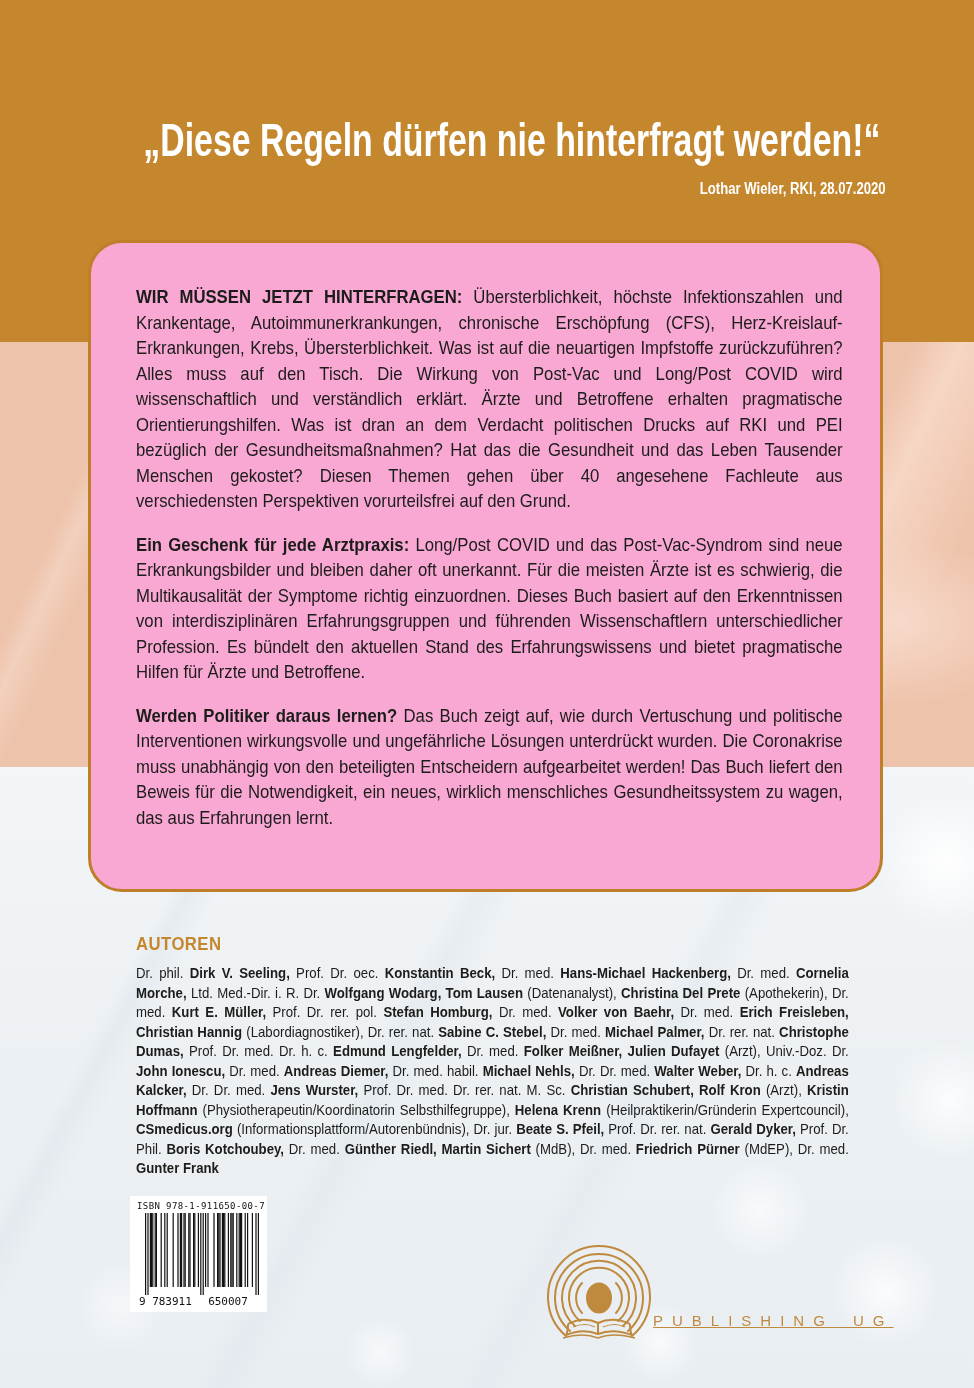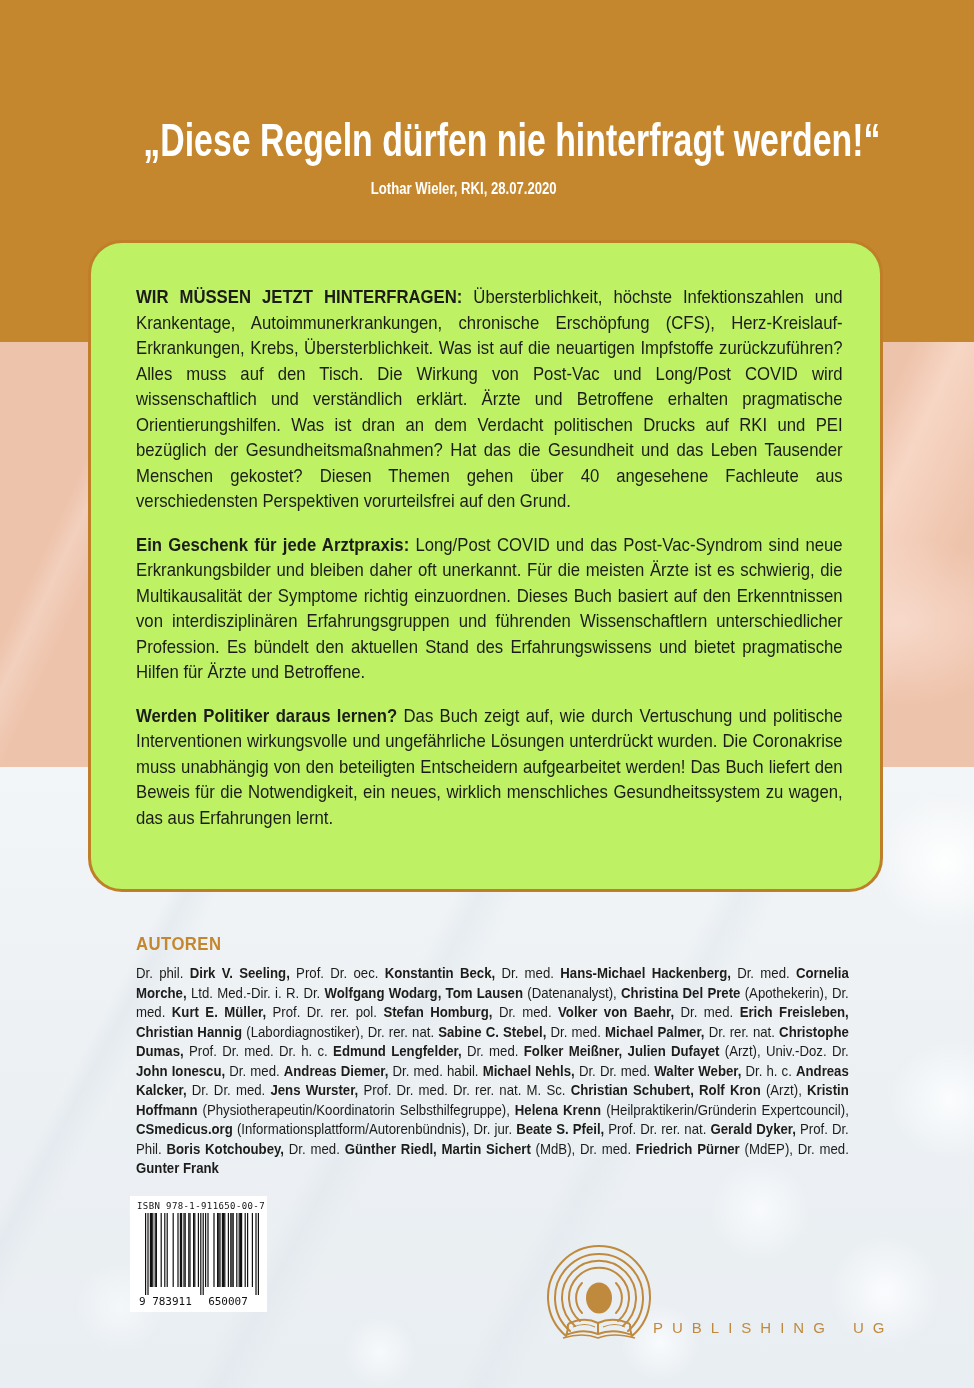--- a/index.html
+++ b/index.html
@@ -34,30 +34,30 @@
                               rgba(255,255,255,0) 60%, rgba(223,230,237,.45) 62%, rgba(255,255,255,0) 65%),
       linear-gradient(180deg,#f3f6f8 0%,#edf1f4 40%,#e9eef2 100%);
   }
 
   
   .quote-wrap{position:absolute;left:0;top:112px;width:863px;text-align:center;}
   .quote{
     display:inline-block;transform:scaleX(.72);transform-origin:50% 50%;
     font-size:47px;font-weight:bold;color:#ffffff;letter-spacing:0;white-space:nowrap;
   }
-  .attr-wrap{position:absolute;left:0;top:180px;width:886px;text-align:center;}
+  .attr-wrap{position:absolute;left:0;top:180px;width:886px;text-align:right;}
   .attr{
     display:inline-block;transform:scaleX(.82);transform-origin:100% 50%;
     font-size:16px;font-weight:bold;color:#ffffff;white-space:nowrap;
   }
 
   
   .card{
     position:absolute;left:88px;top:240px;width:795px;height:652px;box-sizing:border-box;
-    background:#bef264;border:3px solid var(--card-border);border-radius:34px;
+    background:#f9a8d4;border:3px solid var(--card-border);border-radius:34px;
     padding:41px 0 0 45px;overflow:hidden;
   }
   .card-text{
     width:803px;transform:scaleX(.88);transform-origin:0 0;
     font-size:19px;line-height:25.5px;color:#1c1c1a;text-align:justify;
   }
   .card-text p{margin:0 0 18px 0;}
   .card-text b{font-weight:bold;}
 
   
@@ -86,22 +86,22 @@
   
   .logo{position:absolute;left:545px;top:1242px;width:360px;height:110px;color:var(--bronze);}
   .logo-icon{position:absolute;left:0;top:0;}
   .logo-row1{position:absolute;left:107px;top:28px;width:240px;white-space:nowrap;}
   .logo-main{
     display:inline-block;transform:scaleX(.78);transform-origin:0 50%;
     font-size:38px;font-weight:400;letter-spacing:1px;color:var(--bronze);white-space:nowrap;
   }
   .logo-of{font-size:23px;letter-spacing:1px;position:relative;top:-4px;padding:0 5px;}
   .logo-row2{
-    position:absolute;left:108px;top:77px;width:240px;
-    font-size:15px;letter-spacing:9px;word-spacing:6px;color:var(--bronze);white-space:nowrap;
+    position:absolute;left:108px;top:70px;width:240px;
+    font-size:15px;letter-spacing:9px;word-spacing:6px;color:var(--bronze);white-space:nowrap;text-decoration:underline;
   }
 </style>
 </head>
 <body>
 
 <div class="page" style="--accent: #c5872e; --card-border: #bf7f28; --salmon: #eec3ab; --bronze: #c08a3e; --text: #1c1c1a;">
 
   <div class="band-orange"></div>
   <div class="band-salmon"></div>
   <div class="band-bottom"></div>

